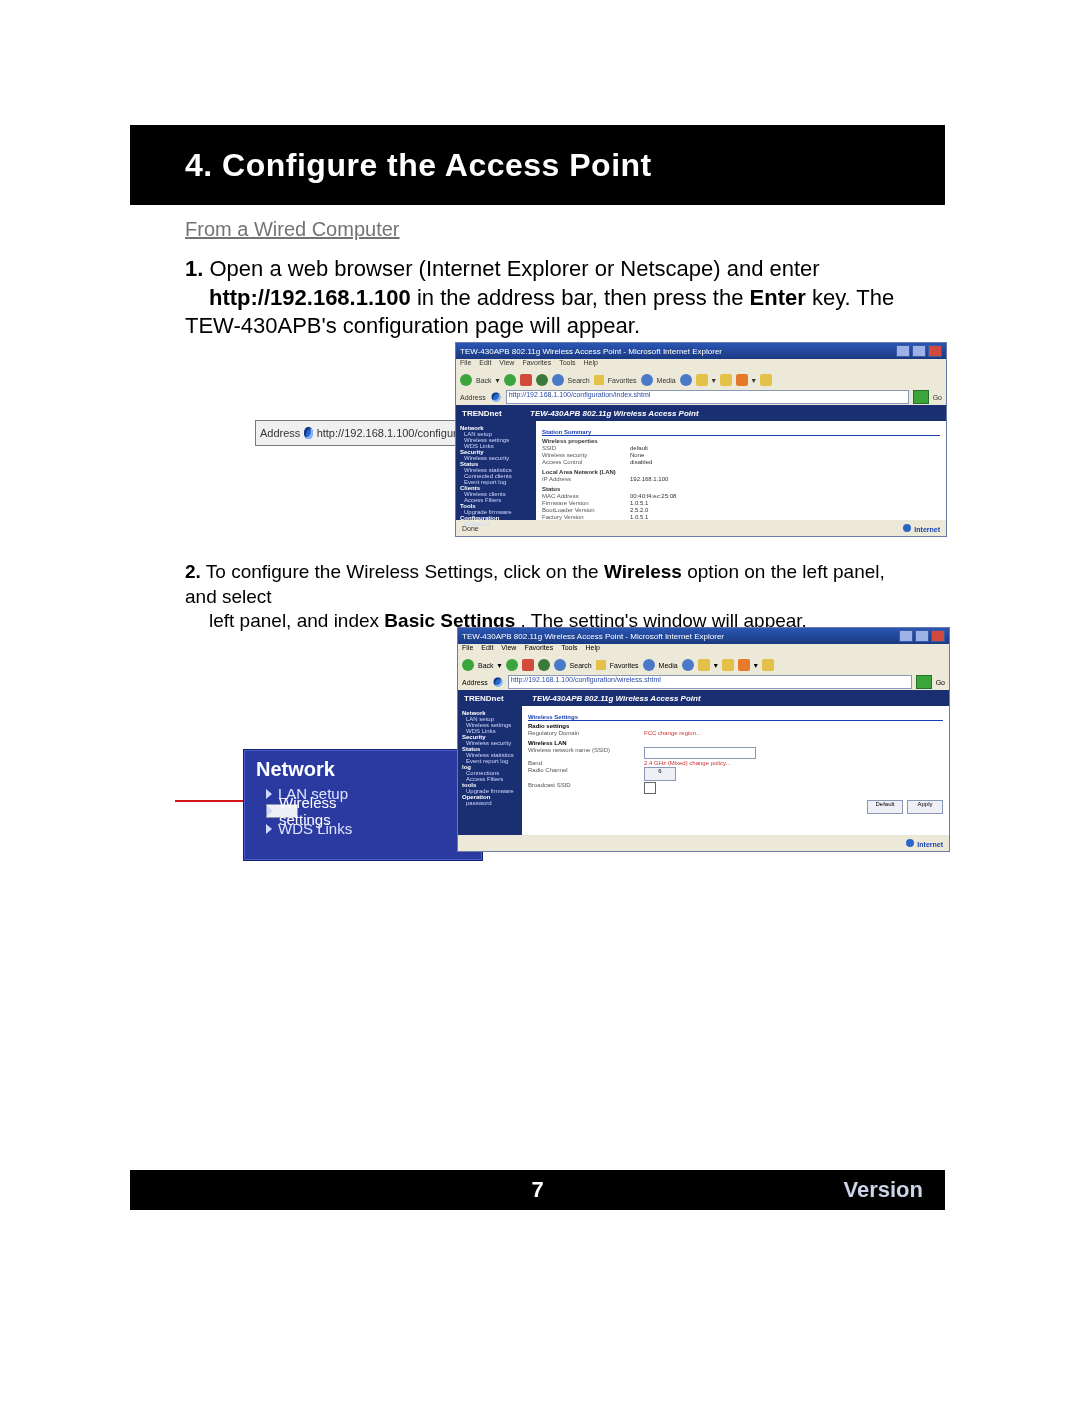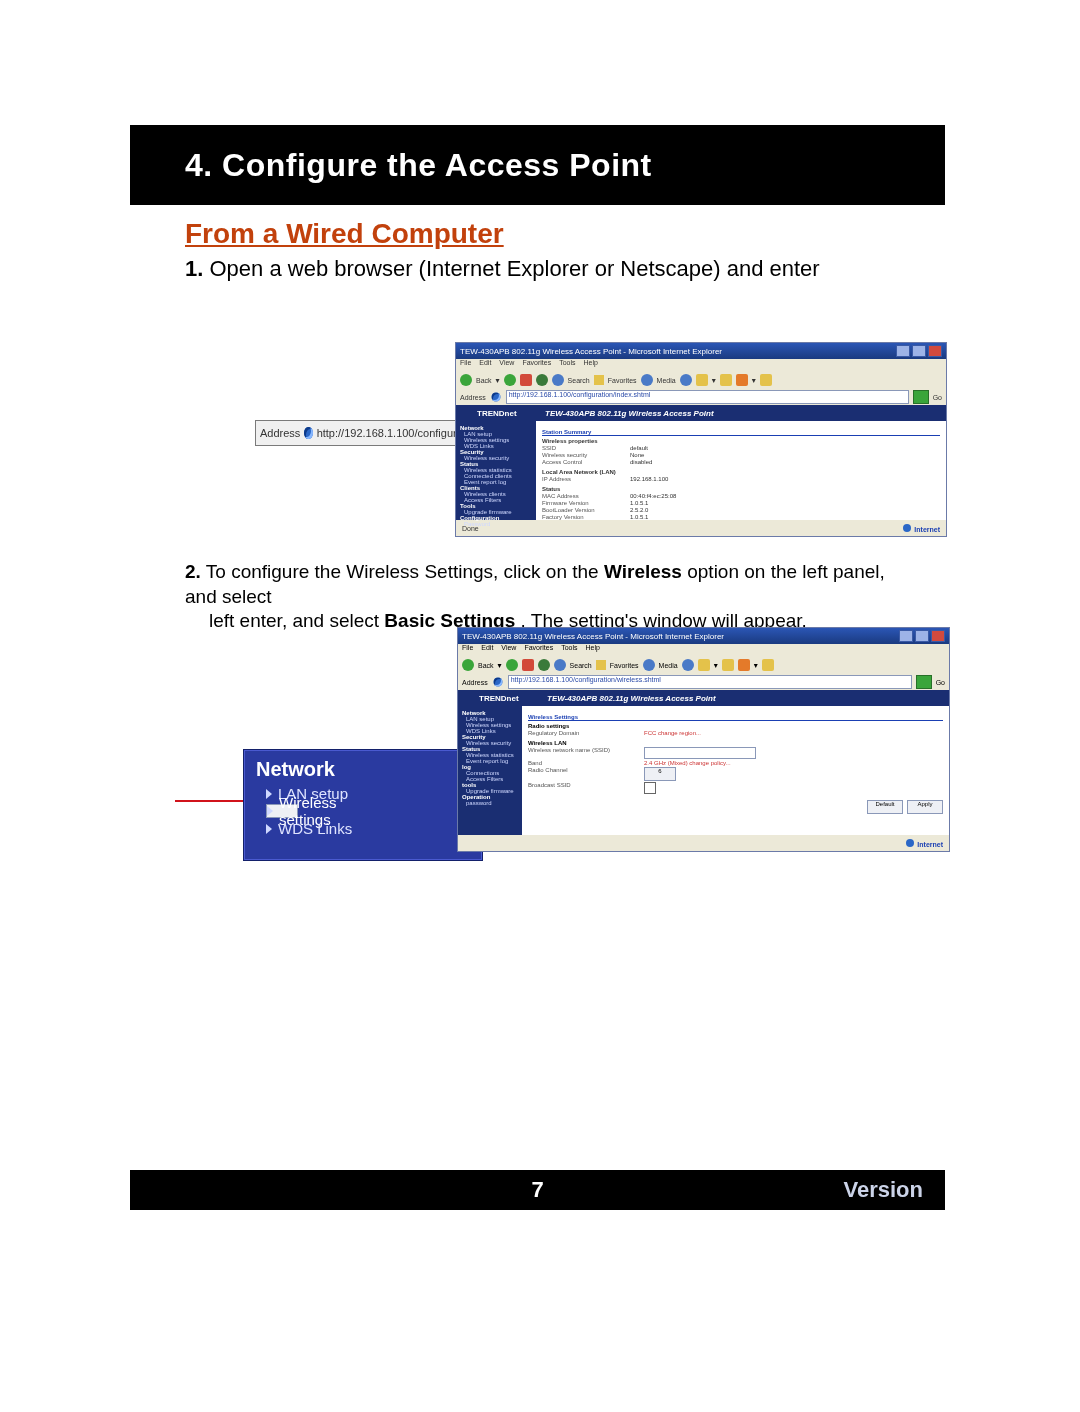--- a/index.html
+++ b/index.html
@@ -11,21 +11,21 @@
   }
   .black-band{
     position:absolute;left:130px;right:135px;top:125px;height:80px;
     background:#000;color:#fff;display:flex;align-items:center;
     font-size:32px;font-weight:700;letter-spacing:.5px;
     padding-left:55px;box-sizing:border-box;
     font-family:"Segoe UI",Arial,sans-serif;
   }
   .subtitle{
     position:absolute;left:185px;top:218px;
-    color:#c2410c;font-size:28px;font-weight:700;
+    color:#737373;font-size:20px;font-weight:400;
     text-decoration:underline;
   }
   .body{
     position:absolute;left:185px;right:170px;top:255px;
     font-size:22px;line-height:1.30;
   }
   .step{margin:0 0 18px 0;}
   .indent{padding-left:24px;}
   .b{font-weight:700;}
   
@@ -53,21 +53,21 @@
   .winbtn.cl{background:#d24a3e;}
   .menu{height:12px;background:#ece9d8;font-size:7px;padding:0 4px;display:flex;gap:8px;}
   .toolbar{height:18px;background:#ece9d8;display:flex;align-items:center;gap:4px;padding:0 4px;}
   .tb-ico{width:12px;height:12px;border-radius:50%;}
   .tb-back{background:#3aa53a;}
   .tb-x{background:#d24a3a;border-radius:2px;}
   .tb-pl{width:10px;height:10px;background:#e4c24a;}
   .addrline{height:16px;background:#ece9d8;display:flex;align-items:center;font-size:7px;padding:0 4px;gap:4px;}
   .addrbox{flex:1;height:12px;border:1px solid #8a98b8;background:#fff;font-size:7px;padding:0 2px;color:#2a4aa8;}
   .go{width:14px;height:12px;background:#3aa53a;border:1px solid #287028;}
-  .bluehdr{height:16px;background:#1a2e72;color:#fff;display:flex;align-items:center;font-size:8px;font-style:italic;font-weight:700;padding:0 21px;}
+  .bluehdr{height:16px;background:#1a2e72;color:#fff;display:flex;align-items:center;font-size:8px;font-style:italic;font-weight:700;padding:0 6px;}
   .bluehdr .brand{width:60px;font-style:normal;}
   .twocol{display:flex;height:calc(100% - 94px);}
   .nav{width:72px;background:#1a2e72;color:#cfd8ff;font-size:6px;padding:4px;}
   .nav b{color:#fff;font-size:6px;}
   .nav li{list-style:none;margin-left:4px;}
   .main{flex:1;background:#fff;padding:4px 6px;font-size:6px;}
   .sect{color:#1a3fb3;font-weight:700;border-bottom:1px solid #1a3fb3;margin:4px 0 2px;}
   .row{display:flex;gap:6px;margin:1px 0;}
   .row .k{width:82px;color:#555;}
   .status{height:16px;background:#ece9d8;display:flex;justify-content:space-between;align-items:center;font-size:7px;padding:0 6px;}
@@ -118,20 +118,26 @@
   <div class="black-band">
     <span>4. Configure the Access Point</span>
   </div>
 
   <div class="subtitle">From a Wired Computer</div>
 
   <div class="body">
     <p class="step">
       <span class="b">1.</span>
       <span>Open a web browser (Internet Explorer or Netscape) and enter </span><br>
+      <span class="indent">
+        <span class="b">http://192.168.1.100</span>
+        <span> in the address bar, then press the </span>
+        <span class="b">Enter</span>
+        <span> key. The TEW-430APB's configuration page will appear.</span>
+      </span>
     </p>
   </div>
 
   <div class="fig1">
 
     <div class="addr-callout">
       <span>Address</span>
       <span class="globe"></span>
       <span style="overflow:hidden;white-space:nowrap;">http://192.168.1.100/configuration/index.shtml</span>
     </div>
@@ -255,21 +261,21 @@
     </div>
   </div>
 
   <div class="step2">
     <p class="step">
       <span class="b">2.</span>
       <span>To configure the Wireless Settings, click on the </span>
       <span class="b">Wireless</span>
       <span> option on the left panel, and select </span><br>
       <span class="indent">
-        <span>left enter, and select </span>
+        <span>left panel, and index </span>
         <span class="b">Basic Settings</span>
         <span>. The setting's window will appear.</span>
       </span>
     </p>
   </div>
 
   <div class="fig2">
 
     <div class="redline"></div>
 

